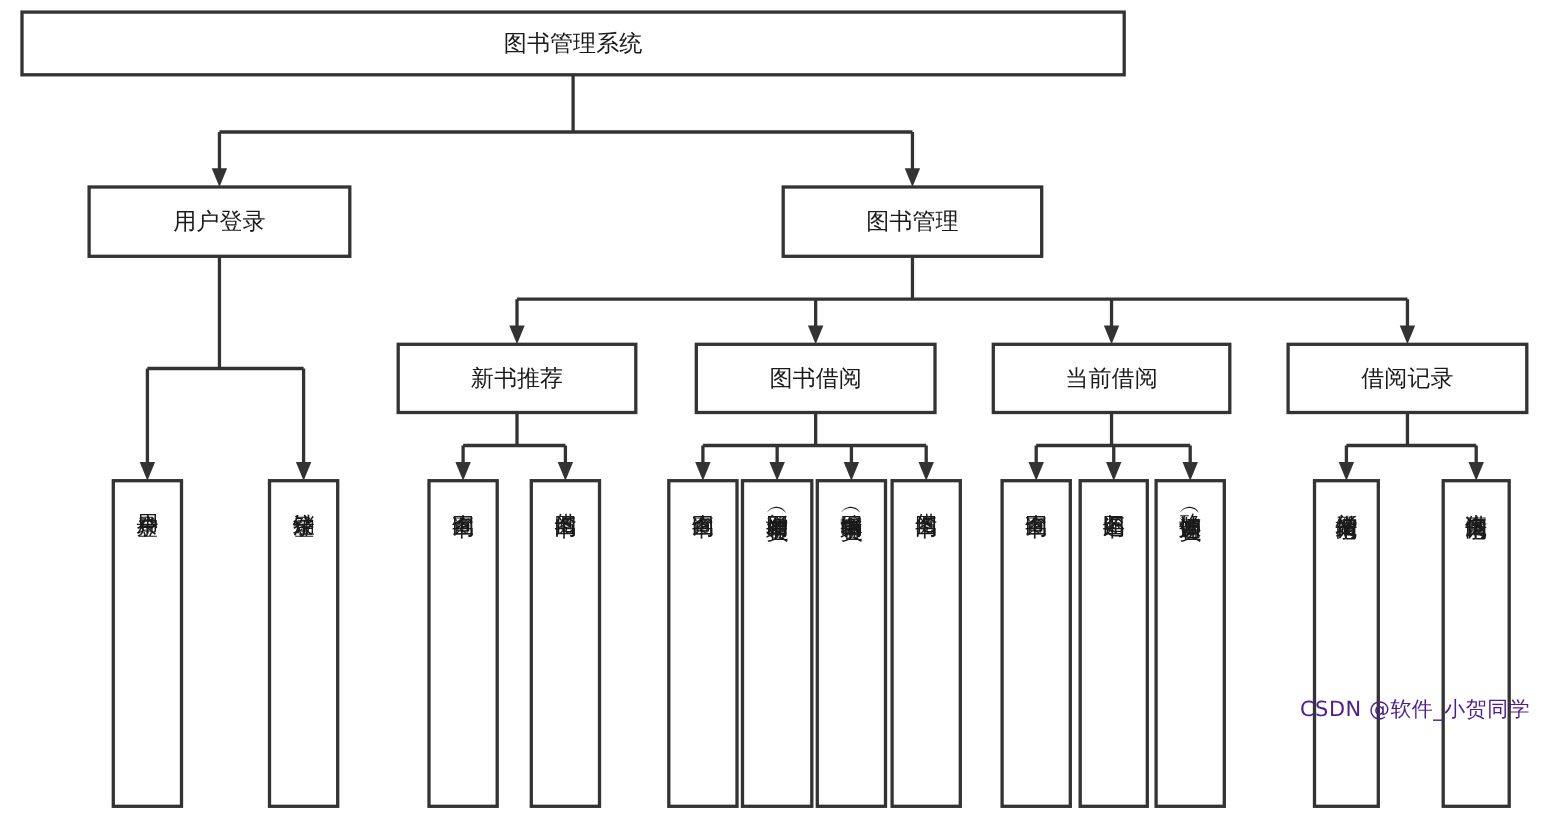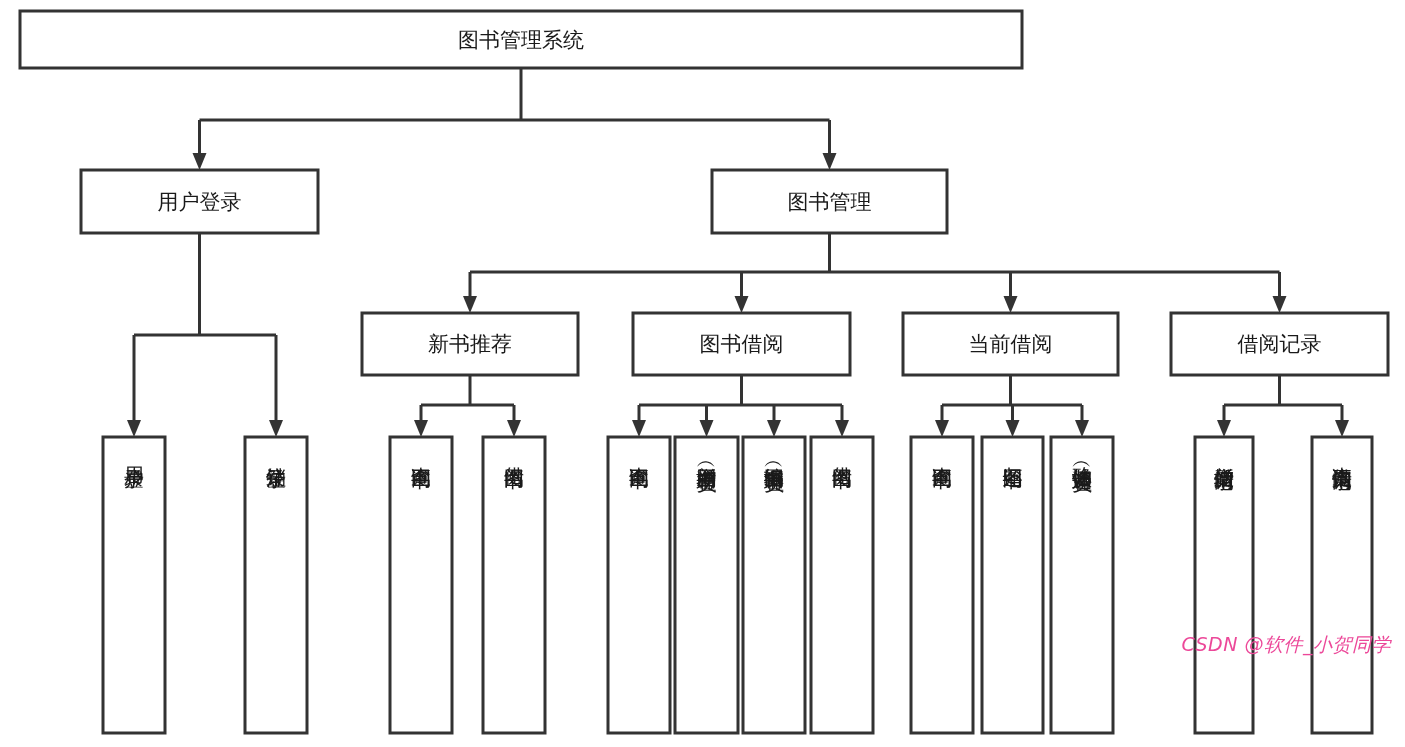--- a/index.html
+++ b/index.html
@@ -60,24 +60,23 @@
     letter-spacing: 1px;
     text-align: left;
     pointer-events: none;
   }
   .watermark {
     position: absolute;
     right: 14px;
     bottom: 6px;
     font-family: "DejaVu Sans", "Liberation Sans", sans-serif;
     font-size: 19px;
-    color: #ec4899;
+    color: #4c1d95;
     white-space: nowrap;
     letter-spacing: 0.5px;
-    font-style: italic;
   }
 </style>
 </head>
 <body>
 
 <div id="diagram-root">
 
   <svg id="tree-svg" viewBox="0 0 1405 747">
     <g id="connectors-layer">
         <line x1="521" y1="68" x2="521" y2="120" class="connector"></line>

